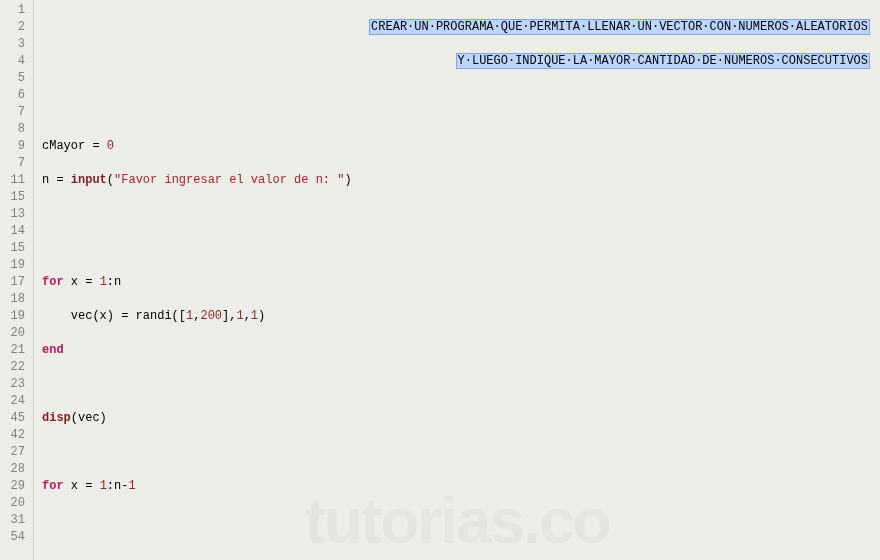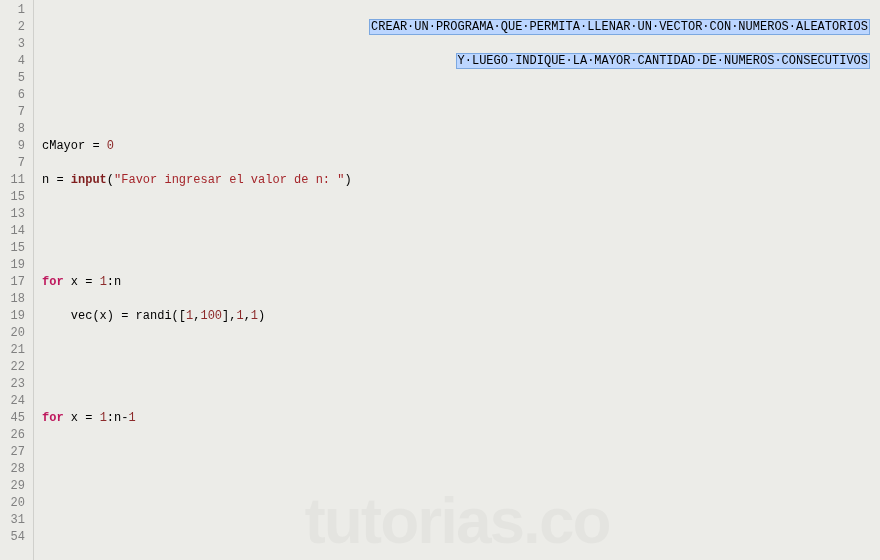--- a/index.html
+++ b/index.html
@@ -91,43 +91,45 @@
       <div>19</div>
       <div>17</div>
       <div>18</div>
       <div>19</div>
       <div>20</div>
       <div>21</div>
       <div>22</div>
       <div>23</div>
       <div>24</div>
       <div>45</div>
-      <div>26</div>
+      <div>42</div>
       <div>27</div>
       <div>28</div>
       <div>29</div>
       <div>20</div>
       <div>31</div>
       <div>54</div>
     </div>
   <div class="code">
     <div class="header-sel">
       <span class="h">CREAR·UN·PROGRAMA·QUE·PERMITA·LLENAR·UN·VECTOR·CON·NUMEROS·ALEATORIOS</span><br>
       <span class="h">Y·LUEGO·INDIQUE·LA·MAYOR·CANTIDAD·DE·NUMEROS·CONSECUTIVOS</span>
     </div>
 <span class="code-line"></span>
 <span class="code-line"></span>
 <span class="code-line"></span>
 <span class="code-line"><span class="plain">cMayor</span><span class="plain"> = </span><span class="num">0</span></span>
 <span class="code-line"><span class="plain">n</span><span class="plain"> = </span><span class="fn">input</span><span class="plain">(</span><span class="str">"Favor ingresar el valor de n: "</span><span class="plain">)</span></span>
 <span class="code-line"></span>
 <span class="code-line"></span>
 <span class="code-line"><span class="kw">for</span><span class="plain"> x = </span><span class="num">1</span><span class="plain">:n</span></span>
-<span class="code-line"><span class="plain">    vec(x) = randi([</span><span class="num">1</span><span class="plain">,</span><span class="num">100</span><span class="plain">],</span><span class="num">1</span><span class="plain">,</span><span class="num">1</span><span class="plain">)</span></span>
+<span class="code-line"><span class="plain">    vec(x) = randi([</span><span class="num">1</span><span class="plain">,</span><span class="num">200</span><span class="plain">],</span><span class="num">1</span><span class="plain">,</span><span class="num">1</span><span class="plain">)</span></span>
+<span class="code-line"><span class="kw">end</span></span>
 <span class="code-line"></span>
+<span class="code-line"><span class="fn">disp</span><span class="plain">(vec)</span></span>
 <span class="code-line"></span>
 <span class="code-line"><span class="kw">for</span><span class="plain"> x = </span><span class="num">1</span><span class="plain">:n-</span><span class="num">1</span></span>
 
 
 
 
 
 
 
 

